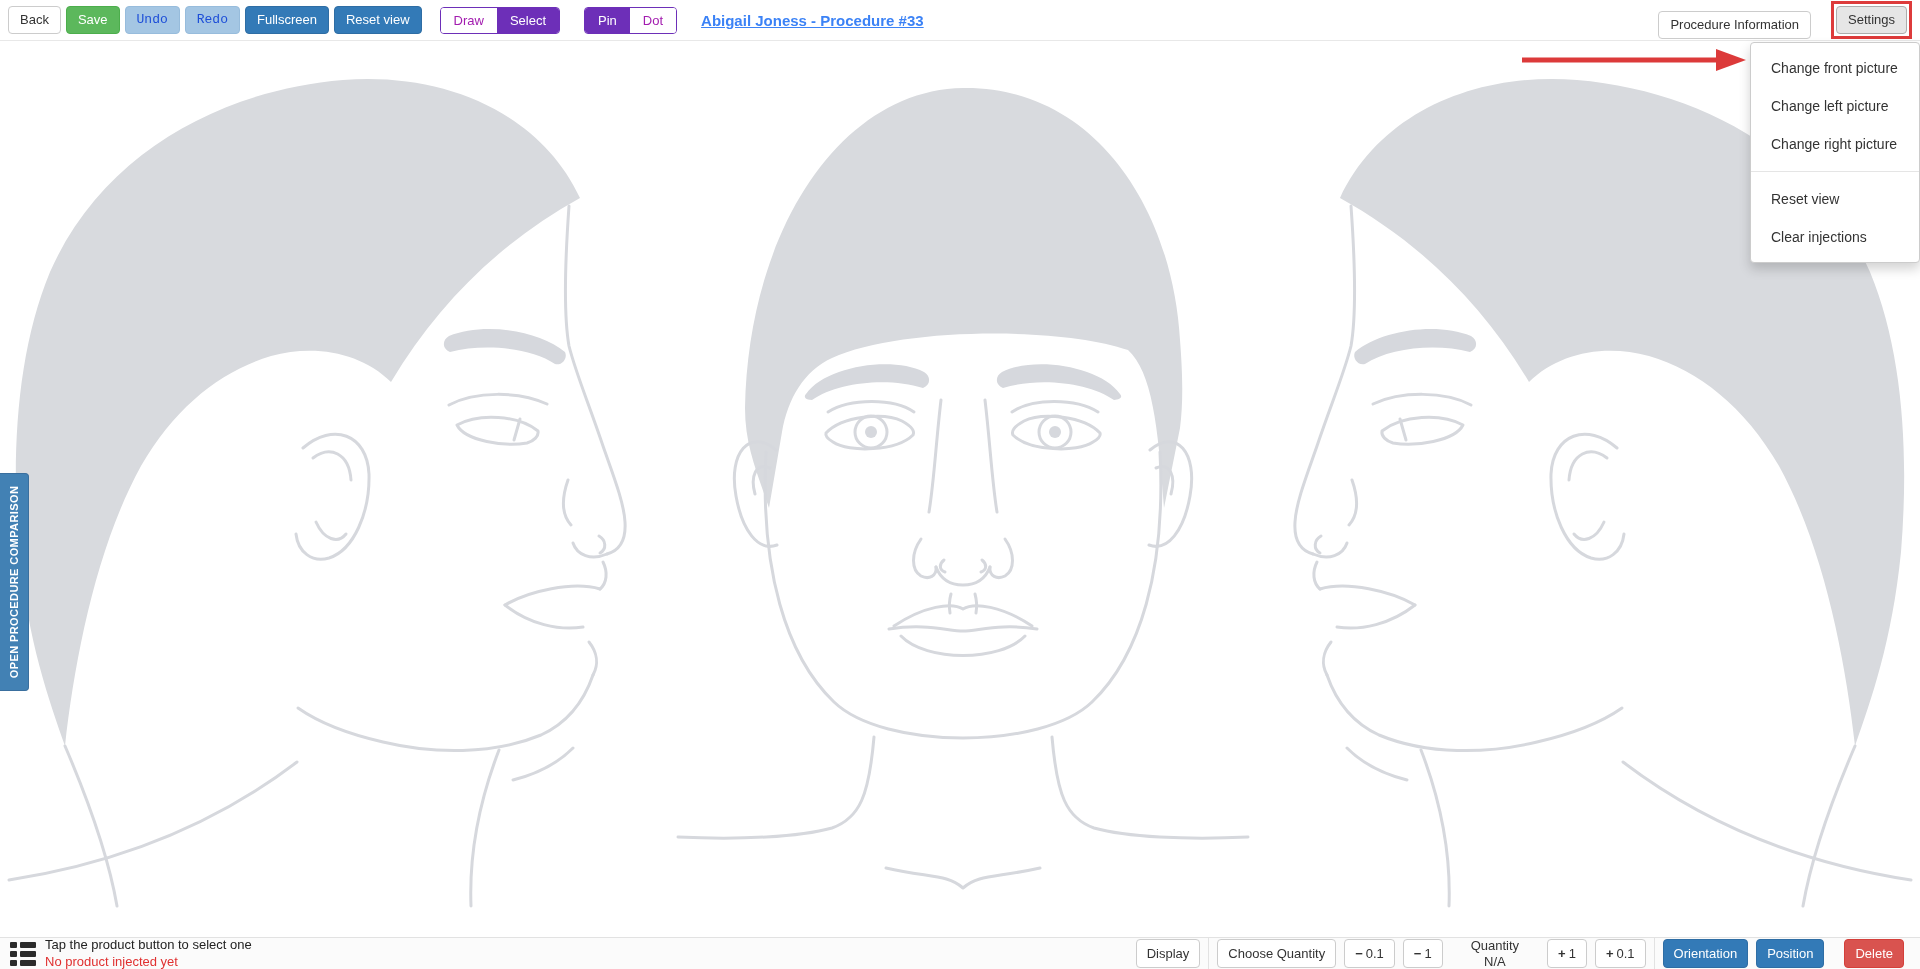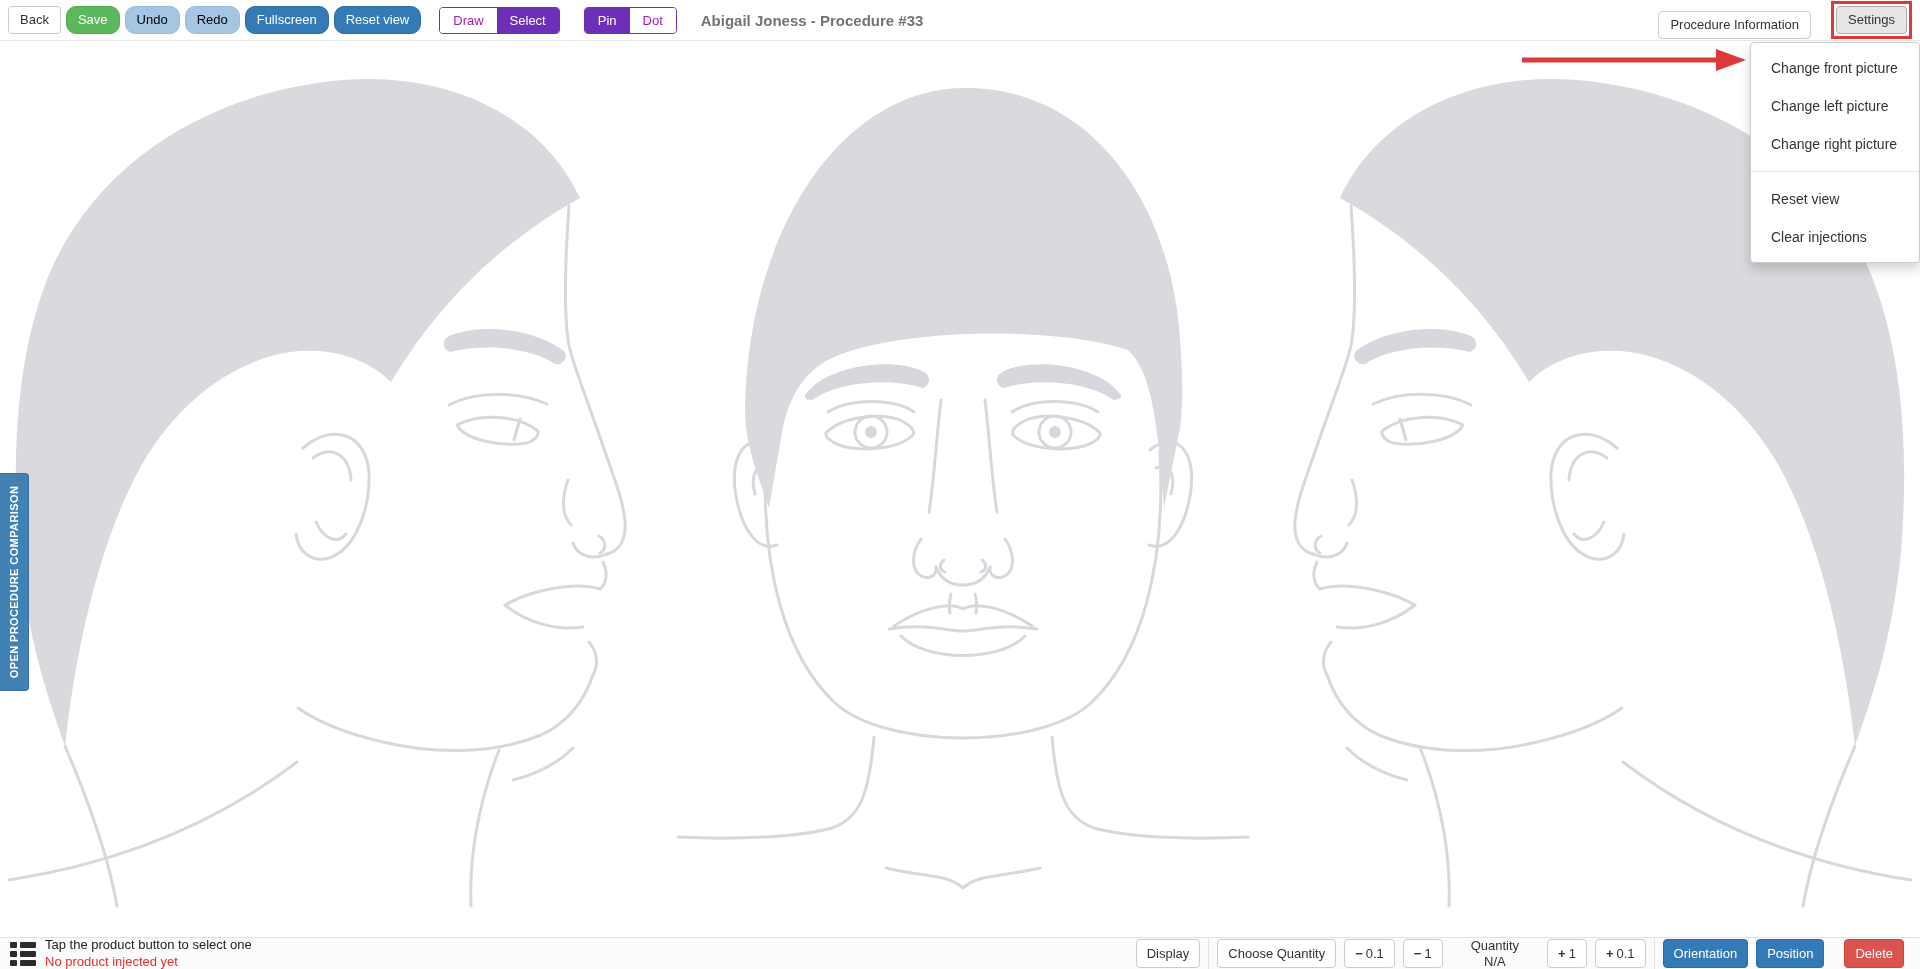--- a/index.html
+++ b/index.html
@@ -5,31 +5,31 @@
   html,body{margin:0;padding:0;background:#fff;}
   .app{position:relative;width:1920px;height:969px;overflow:hidden;
        font-family:"Liberation Sans",sans-serif;background:#fff;}
 
   
   .topbar{position:absolute;top:0;left:0;right:0;height:41px;background:#fff;
           border-bottom:1px solid #e8e8e8;display:flex;align-items:center;
           padding:0 8px;box-sizing:border-box;z-index:30;}
   .btn{font-family:inherit;font-size:13px;line-height:1.2;padding:5px 11px;
        border-radius:4px;border:1px solid #ccc;background:#fff;color:#333;cursor:pointer;}
-  .btn+.btn{margin-left:5px;border-radius:10px;}
+  .btn+.btn{margin-left:5px;}
   .btn-green{background:#5cb85c;border-color:#4cae4c;color:#fff;}
   .btn-blue{background:#337ab7;border-color:#2e6da4;color:#fff;}
-  .btn-lightblue{background:#a4c6e3;border-color:#97bcdc;color:#000000;}
+  .btn-lightblue{background:#a4c6e3;border-color:#97bcdc;color:#1d4ed8;font-family:Liberation Mono, monospace;}
   .btn-gray{background:#e6e6e6;border-color:#adadad;color:#333;}
   .ml12{margin-left:12px;}.ml18{margin-left:18px;}.ml24{margin-left:24px;}
   .toggle-group{display:inline-flex;border:1px solid #6d2fb8;border-radius:4px;overflow:hidden;}
   .toggle-group .tbtn{font-family:inherit;font-size:13px;padding:5px 13px;border:none;
         background:#fff;color:#a21caf;cursor:pointer;}
   .toggle-group .on{background:#6d2fb8;color:#fff;}
-  .title{font-size:15px;font-weight:bold;color:#737373;white-space:nowrap;}
+  .title{font-size:15px;font-weight:bold;color:#3b82f6;white-space:nowrap;text-decoration:underline;}
   .topbar-right{margin-left:auto;display:flex;align-items:flex-end;gap:20px;}
   .annotation-box{border:3px solid #dd3b3b;border-radius:0;padding:2px;display:inline-flex;}
 
   
   .canvas{position:absolute;top:41px;left:0;width:1920px;height:888px;background:#fff;}
   .sketch{stroke:#d6d8dd;stroke-width:3;fill:none;stroke-linecap:round;stroke-linejoin:round;}
   .hairfill{fill:#d8dade;stroke:none;}
   .inkfill{fill:#d6d8dd;stroke:none;}
 
   

